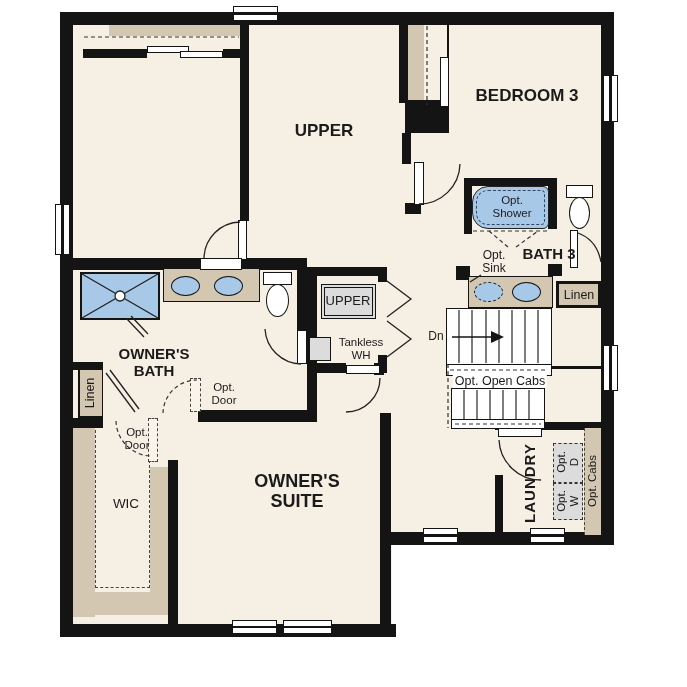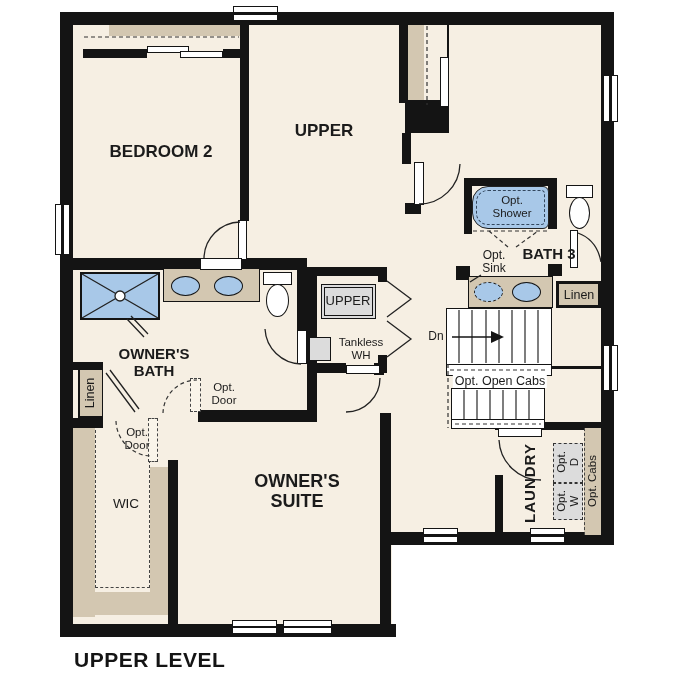--- a/index.html
+++ b/index.html
@@ -153,22 +153,22 @@
     <g stroke="#141414" stroke-width="1.1">
       <path d="M 459,310 V 363 M 472,310 V 363 M 486,310 V 363 M 499,310 V 363 M 512,310 V 363 M 525,310 V 363 M 538,310 V 363"></path>
       <path d="M 464,390 V 419 M 477,390 V 419 M 490,390 V 419 M 503,390 V 419 M 516,390 V 419 M 529,390 V 419"></path>
     </g>
     <g>
       <path d="M 452,337 H 491" stroke="#141414" stroke-width="1.5" fill="none"></path>
       <polygon points="491,331 491,343 504,337" fill="#141414" stroke="none"></polygon>
     </g>
   </svg>
 
-  <div class="lbl" style="left:161px;top:152px;font-size:17px">BEDROOM 2</div>
   <div class="lbl" style="left:324px;top:131px;font-size:17px">UPPER</div>
+  <div class="lbl" style="left:527px;top:96px;font-size:17px">BEDROOM 3</div>
   <div class="lbl n" style="left:512px;top:207px;font-size:11.5px">Opt.
 Shower</div>
   <div class="lbl" style="left:549px;top:254px;font-size:15px">BATH 3</div>
   <div class="lbl n" style="left:494px;top:262px;font-size:12px">Opt.
 Sink</div>
   <div class="lbl n" style="left:579px;top:295px;font-size:12.5px">Linen</div>
   <div class="lbl n" style="left:436px;top:337px;font-size:12px">Dn</div>
   <div class="lbl n" style="left:500px;top:381px;font-size:12.5px;background:#fff;padding:0 2px">Opt. Open Cabs</div>
   <div class="lbl n" style="left:348px;top:301px;font-size:13px">UPPER</div>
   <div class="lbl n" style="left:361px;top:349px;font-size:11.5px">Tankless
@@ -182,15 +182,14 @@
   <div class="lbl n rot" style="left:90px;top:393px;font-size:12.5px">Linen</div>
   <div class="lbl n" style="left:126px;top:504px;font-size:13.5px">WIC</div>
   <div class="lbl" style="left:297px;top:491px;font-size:18px">OWNER'S
 SUITE</div>
   <div class="lbl rot" style="left:530px;top:483px;font-size:15px;letter-spacing:1px">LAUNDRY</div>
   <div class="lbl n rot" style="left:568px;top:462px;font-size:11.5px">Opt.
 D</div>
   <div class="lbl n rot" style="left:568px;top:501px;font-size:11.5px">Opt.
 W</div>
   <div class="lbl n rot" style="left:592px;top:481px;font-size:11.5px">Opt. Cabs</div>
-  <div class="title">UPPER LEVEL</div>
 
 </div>
 
 </body></html>

